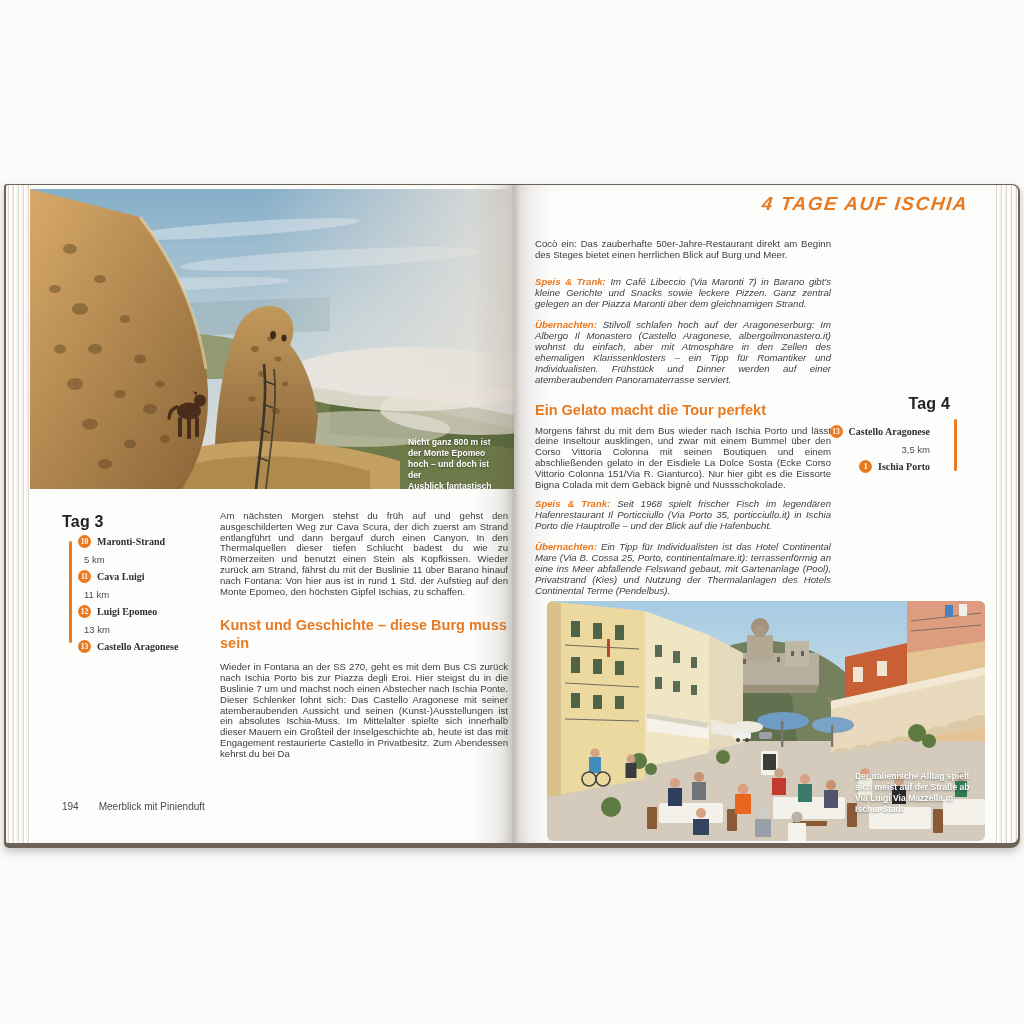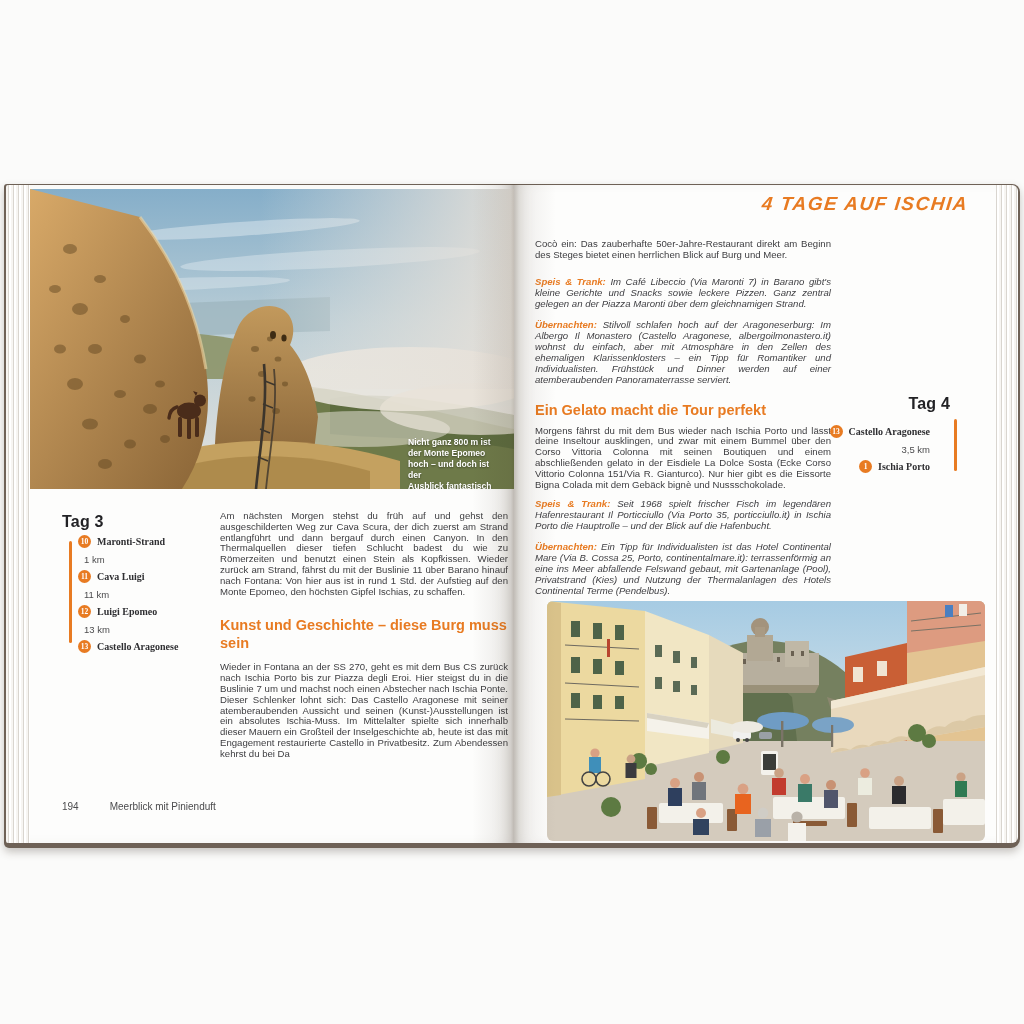--- a/index.html
+++ b/index.html
@@ -47,21 +47,21 @@
   .stop-badge{
     width:13px;height:13px;border-radius:50%;background:var(--orange);color:#fff;
     font-size:7.5px;font-weight:bold;display:inline-flex;align-items:center;justify-content:center;
     flex:0 0 13px;
   }
   .stop-label{font-size:10px;font-weight:bold;color:#2f2f32;margin-left:6px;white-space:nowrap;}
   .sec-heading{font-size:14.5px;line-height:18px;font-weight:bold;color:var(--orange);}
   .body-text{font-size:9.6px;line-height:10.8px;color:var(--ink);text-align:justify;}
   .tip{font-size:9.6px;line-height:11px;color:#404044;text-align:justify;font-style:italic;}
   .tip .lbl{color:var(--orange);font-weight:bold;}
-  .footer{position:absolute;font-size:10px;color:#4b4b4d;display:flex;gap:31px;}
+  .footer{position:absolute;font-size:10px;color:#4b4b4d;display:flex;gap:20px;}
   .rp-header{
     position:absolute;right:28px;top:8px;color:var(--orange);
     font-size:19px;font-weight:bold;font-style:italic;letter-spacing:1.5px;
     transform:skewX(-6deg);white-space:nowrap;
   }
   .tag4{position:absolute;right:46px;top:210px;width:220px;text-align:right;}
   .tag4 .items{margin-top:10px;padding-right:20px;}
   .tag4 .stop-row{justify-content:flex-end;}
   .tag4 .dist-row{justify-content:flex-end;}
 </style>
@@ -186,21 +186,21 @@
 
     <div style="position:absolute;left:32px;top:328px;">
       <div class="day-title">Tag 3</div>
     </div>
     <div class="route-line" style="left:39px;top:356px;height:102px;"></div>
     <div style="position:absolute;left:48px;top:336px;margin-top:12px;">
       <div class="stop-row">
         <span class="stop-badge">10</span>
         <span class="stop-label">Maronti-Strand</span>
       </div>
-      <div class="dist-row" style="padding-left:6px;">1 km</div>
+      <div class="dist-row" style="padding-left:6px;">5 km</div>
       <div class="stop-row">
         <span class="stop-badge">11</span>
         <span class="stop-label">Cava Luigi</span>
       </div>
       <div class="dist-row" style="padding-left:6px;">11 km</div>
       <div class="stop-row">
         <span class="stop-badge">12</span>
         <span class="stop-label">Luigi Epomeo</span>
       </div>
       <div class="dist-row" style="padding-left:6px;">13 km</div>
@@ -456,17 +456,21 @@
                 <circle cx="0" cy="-12" r="5" fill="#d9a184"></circle>
                 <path d="M-8,-6 h16 v16 h-16 z" fill="#31435f"></path>
               </g>
             <g transform="translate(414,176)">
                 <circle cx="0" cy="0" r="4.6" fill="#caa285"></circle>
                 <path d="M-6,4 h12 v16 h-12 z" fill="#2f7a52"></path>
               </g>
           </g>
         </g>
       </svg>
+      <div class="photo-caption" style="left:308px;top:170px;width:126px;">Der italienische Alltag spielt
+sich meist auf der Straße ab
+Via Luigi Via Mazzella in
+Ischia-Stadt</div>
     </div>
   </div>
 
   <div class="spine-shade"></div>
 </div>
 
 </body></html>

